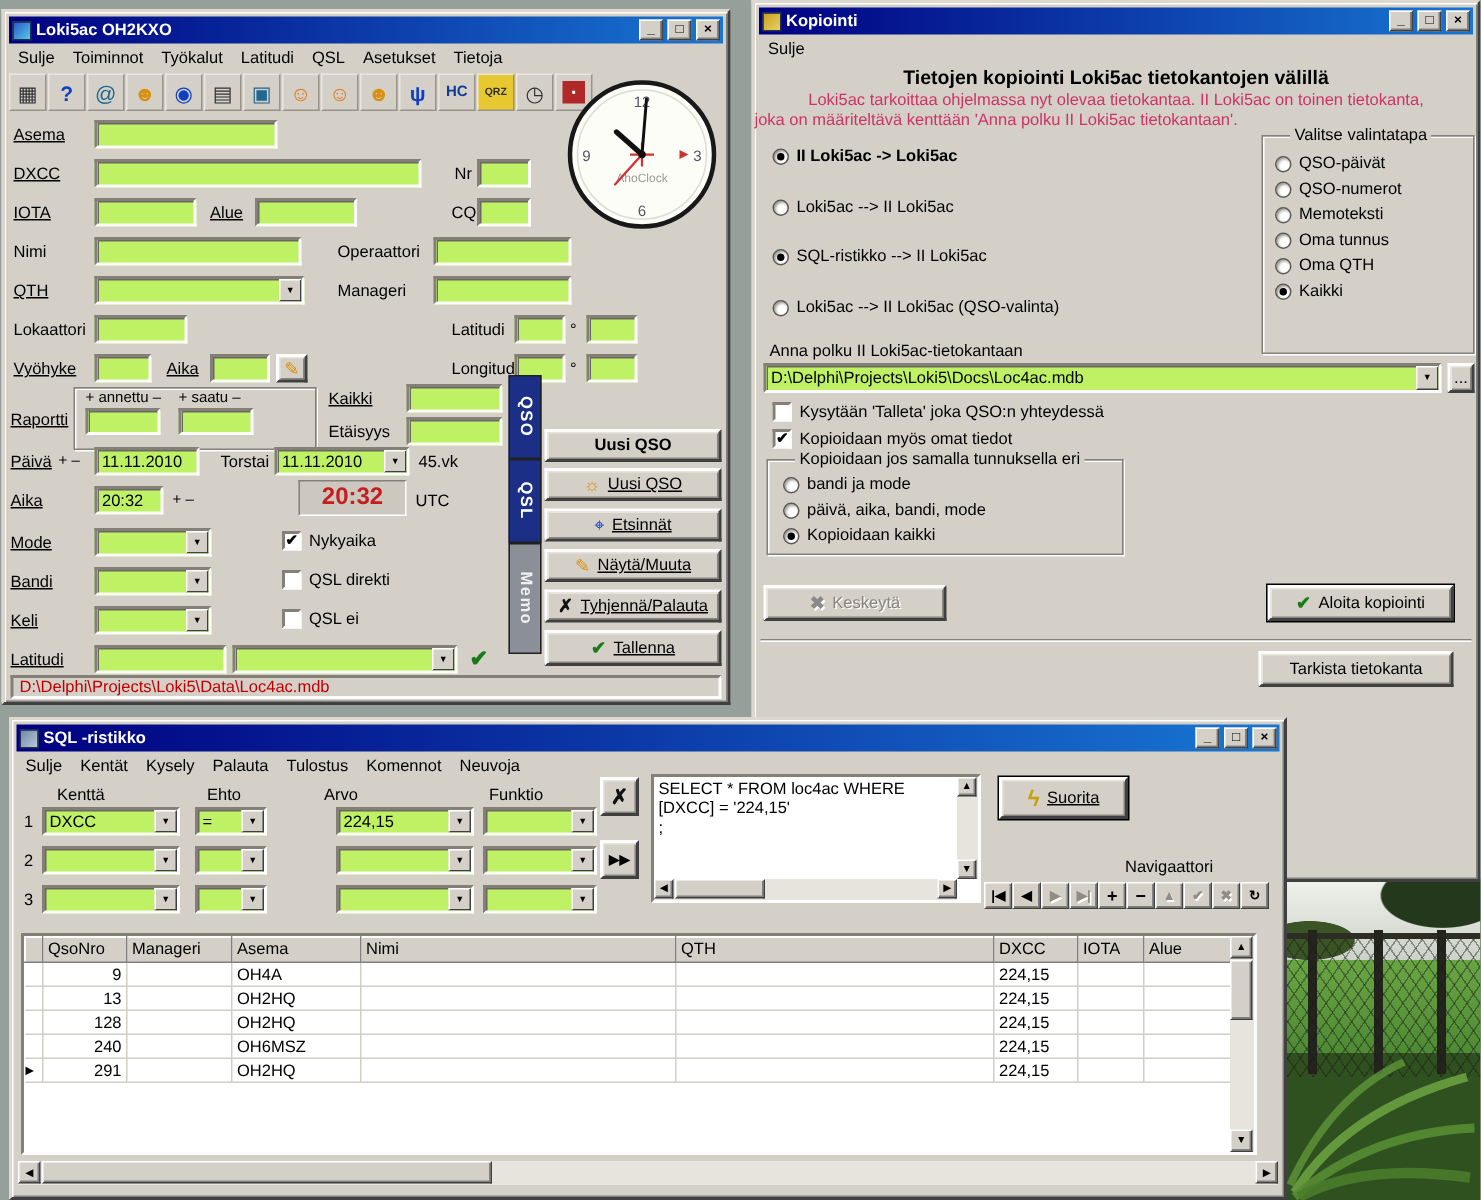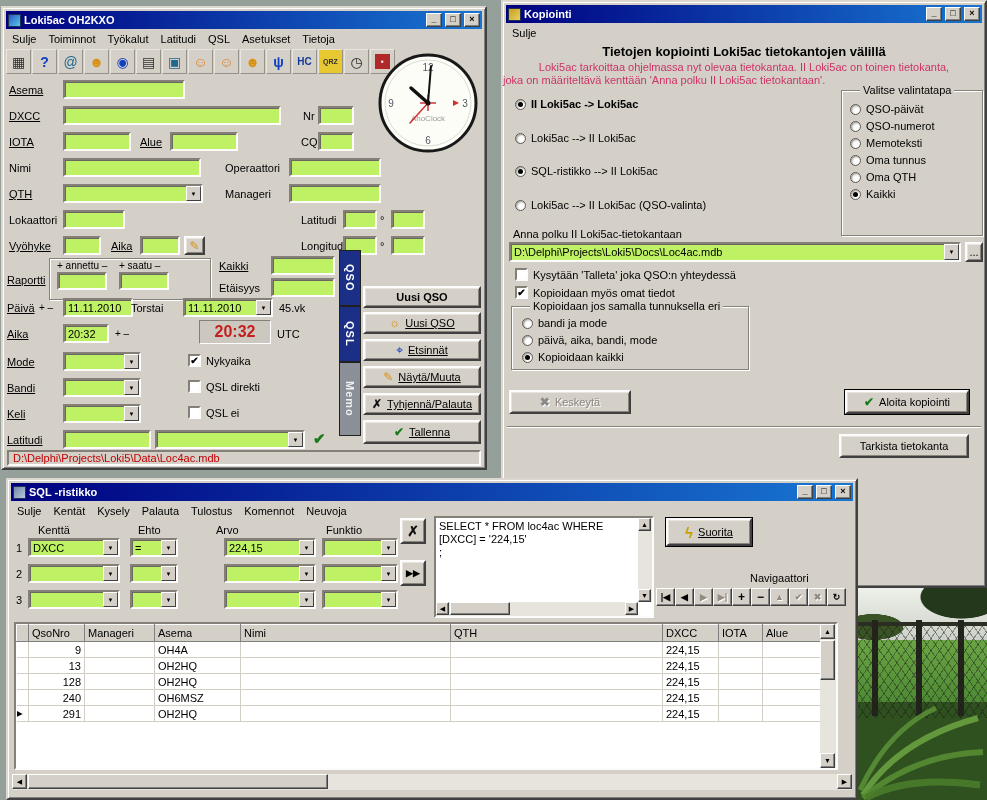--- a/index.html
+++ b/index.html
@@ -289,21 +289,21 @@
   <div class="lbl u" style="left:216px;top:252px">Kaikki</div>
   <div class="edit" style="left:268px;top:248px;width:64px;height:19px"></div>
   <div class="lbl" style="left:216px;top:274px">Etäisyys</div>
   <div class="edit" style="left:268px;top:270px;width:64px;height:19px"></div>
 
   <div class="lbl u" style="left:4px;top:294px">Päivä</div>
   <div class="lbl" style="left:36px;top:294px;font-size:10px">+ –</div>
   <div class="edit" style="left:60px;top:290px;width:70px;height:19px">
       <span>11.11.2010</span>
     </div>
-  <div class="lbl" style="left:128px;top:294px">Torstai</div>
+  <div class="lbl" style="left:144px;top:294px">Torstai</div>
   <div class="combo" style="left:180px;top:290px;width:90px;height:19px">
       <span>11.11.2010</span>
       <span class="cbtn">▼</span>
     </div>
   <div class="lbl" style="left:276px;top:294px">45.vk</div>
 
   <div class="lbl u" style="left:4px;top:320px">Aika</div>
   <div class="edit" style="left:60px;top:316px;width:46px;height:19px">
       <span>20:32</span>
     </div>
@@ -458,21 +458,21 @@
   <div class="combo" style="left:216px;top:110px;width:92px;height:19px">
       <span class="cbtn">▼</span>
     </div>
   <div class="combo" style="left:314px;top:110px;width:76px;height:19px">
       <span class="cbtn">▼</span>
     </div>
 
   <div class="btn x-black" style="left:392px;top:38px;width:26px;height:26px;font-size:14px">✗</div>
   <div class="btn" style="left:392px;top:80px;width:26px;height:26px;font-size:9px;font-weight:bold">▶▶</div>
 
-  <div class="memo" style="left:426px;top:36px;width:220px;height:102px">
+  <div class="memo" style="left:426px;top:36px;width:220px;height:86px">
     <div>SELECT * FROM loc4ac WHERE</div>
     <div>[DXCC] = '224,15'</div>
     <div>;</div>
     <div class="scrollv" style="right:0;top:0;width:14px;bottom:14px">
       <span class="sbtn" style="left:0;top:0;width:13px;height:13px">▲</span>
       <span class="sbtn" style="left:0;bottom:0;width:13px;height:13px">▼</span>
     </div>
     <div class="scrollh" style="left:0;bottom:0;height:14px;right:14px">
       <span class="sbtn" style="left:0;top:0;width:13px;height:13px">◀</span>
       <span class="sbtn" style="right:0;top:0;width:13px;height:13px">▶</span>

